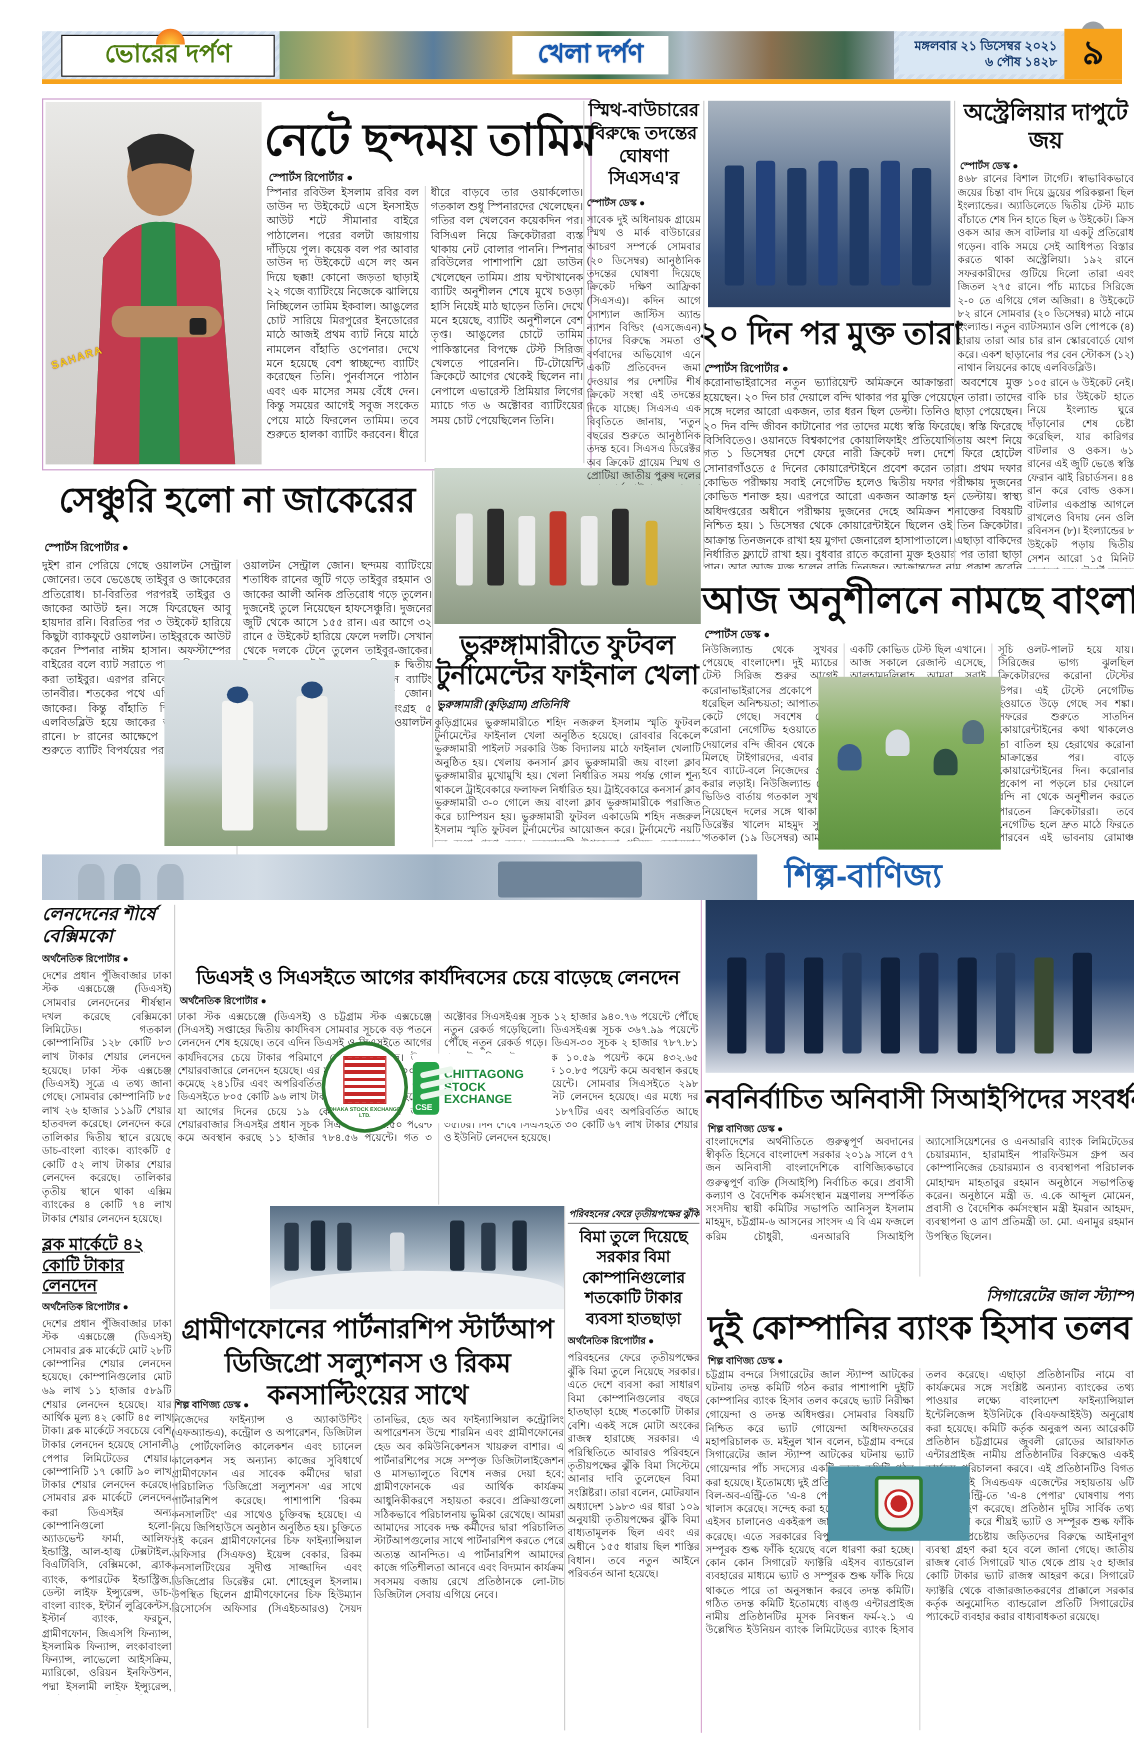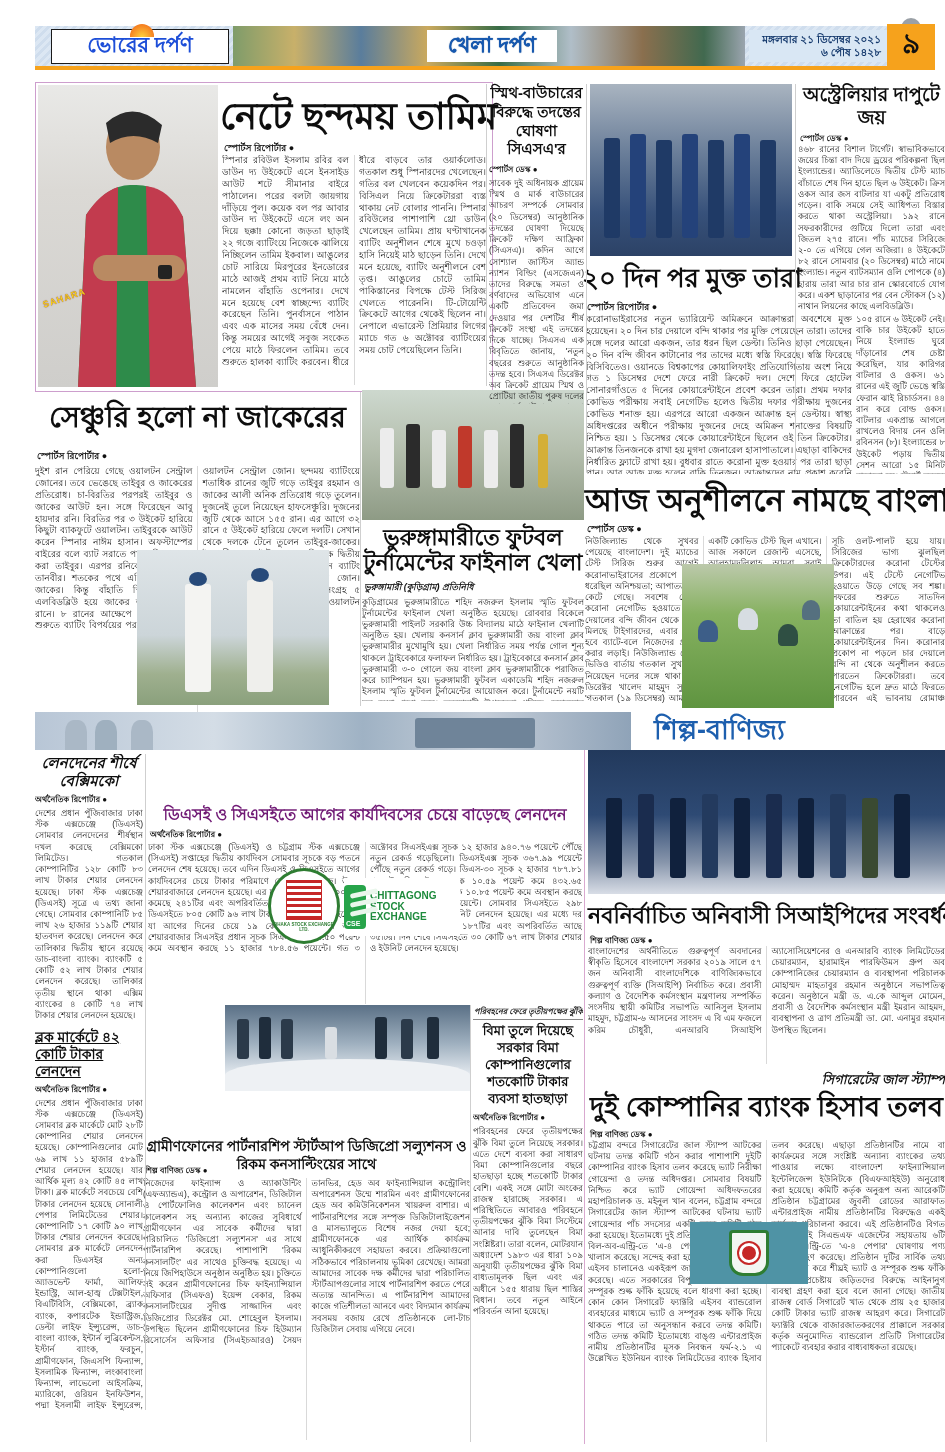--- a/index.html
+++ b/index.html
@@ -5,21 +5,21 @@
   html,body{margin:0;padding:0;background:#ffffff;}
   .page{position:relative;width:945px;height:1452px;background:#fff;overflow:hidden;
         font-family:"Liberation Sans","DejaVu Sans",sans-serif;color:#1a1a1a;}
   .abs{position:absolute;}
   
   .banner{position:absolute;left:35px;top:26px;width:900px;height:40px;
           background:repeating-linear-gradient(135deg,#dce7f3 0 3px,#cfdded 3px 6px);
           border-bottom:4px solid #f6a21c;}
   .mast-box{position:absolute;left:16px;top:3px;width:176px;height:33px;background:#fff;
             border:1.5px solid #1a1a1a;display:flex;align-items:center;justify-content:center;
-            font-size:21px;font-weight:bold;color:#1d4ed8;}
+            font-size:21px;font-weight:bold;color:#4d7c0f;}
   .sun{position:absolute;left:78px;top:-6px;width:24px;height:13px;border-radius:12px 12px 0 0;
        background:radial-gradient(circle at 50% 100%,#ffd23e 0%,#f4731c 80%);}
   .collage{position:absolute;left:198px;top:0;width:512px;height:40px;
            background:linear-gradient(90deg,#7f9c6a,#c8b06a 12%,#5a7d9c 25%,#caa95e 38%,#386c46 52%,#b0bec8 66%,#8a6f4e 80%,#41694f 92%,#9aa4ae 100%);}
   .khela{position:absolute;left:392px;top:4px;width:130px;height:32px;background:#fff;
          display:flex;align-items:center;justify-content:center;font-size:21px;font-weight:bold;
          color:#1558b0;text-shadow:0 0 1px #0b3f86;}
   .datebox{position:absolute;left:714px;top:4px;width:138px;height:32px;background:#d9e7f4;
            display:flex;flex-direction:column;align-items:flex-end;justify-content:center;
            padding-right:6px;box-sizing:border-box;color:#12376b;font-weight:bold;font-size:10.5px;line-height:1.25;}
@@ -184,29 +184,29 @@
     <div class="fig" style="left:30px;top:8px;width:22px;height:30px;background:#aab8c6;border-radius:40% 40% 0 0;"></div>
     <div class="fig" style="left:60px;top:8px;width:22px;height:30px;background:#9fb0bf;border-radius:40% 40% 0 0;"></div>
     <div class="fig" style="left:96px;top:8px;width:22px;height:30px;background:#aab8c6;border-radius:40% 40% 0 0;"></div>
     <div class="fig" style="left:380px;top:6px;width:120px;height:30px;background:#6f8499;"></div>
   </div>
   <div class="abs" style="left:631px;top:712px;width:314px;height:38px;background:#ffffff;display:flex;align-items:center;justify-content:flex-start;margin-left:23px;">
     <span class="section-title">শিল্প-বাণিজ্য</span>
   </div>
 
   <div class="abs" style="left:35px;top:754px;width:108px;height:658px;overflow:hidden;">
-    <div class="hl" style="font-size:15px;font-style:italic;text-align:center;line-height:1.2;">লেনদেনের শীর্ষে বেক্সিমকো</div>
+    <div class="hl" style="font-size:15px;font-style:italic;text-align:left;line-height:1.2;font-family:Liberation Serif, serif;">লেনদেনের শীর্ষে বেক্সিমকো</div>
     <div class="byline" style="font-size:8px;margin:3px 0 2px 0;">অর্থনৈতিক রিপোর্টার ●</div>
     <div class="bodytxt" style="font-size:8.5px;">দেশের প্রধান পুঁজিবাজার ঢাকা স্টক এক্সচেঞ্জে (ডিএসই) সোমবার লেনদেনের শীর্ষস্থান দখল করেছে বেক্সিমকো লিমিটেড। গতকাল কোম্পানিটির ১২৮ কোটি ৮৩ লাখ টাকার শেয়ার লেনদেন হয়েছে। ঢাকা স্টক এক্সচেঞ্জ (ডিএসই) সূত্রে এ তথ্য জানা গেছে। সোমবার কোম্পানিটি ৮৫ লাখ ২৬ হাজার ১১৯টি শেয়ার হাতবদল করেছে। লেনদেন করে তালিকার দ্বিতীয় স্থানে রয়েছে ডাচ-বাংলা ব্যাংক। ব্যাংকটি ৫ কোটি ৫২ লাখ টাকার শেয়ার লেনদেন করেছে। তালিকার তৃতীয় স্থানে থাকা এক্সিম ব্যাংকের ৪ কোটি ৭৪ লাখ টাকার শেয়ার লেনদেন হয়েছে।</div>
     <div class="hl" style="font-size:14px;text-align:left;line-height:1.2;margin-top:8px;text-decoration:underline;">ব্লক মার্কেটে ৪২ কোটি টাকার লেনদেন</div>
     <div class="byline" style="font-size:8px;margin:3px 0 2px 0;">অর্থনৈতিক রিপোর্টার ●</div>
     <div class="bodytxt" style="font-size:8.5px;">দেশের প্রধান পুঁজিবাজার ঢাকা স্টক এক্সচেঞ্জে (ডিএসই) সোমবার ব্লক মার্কেটে মোট ২৮টি কোম্পানির শেয়ার লেনদেন হয়েছে। কোম্পানিগুলোর মোট ৬৯ লাখ ১১ হাজার ৫৮৯টি শেয়ার লেনদেন হয়েছে। যার আর্থিক মূল্য ৪২ কোটি ৪৫ লাখ টাকা। ব্লক মার্কেটে সবচেয়ে বেশি টাকার লেনদেন হয়েছে সোনালী পেপার লিমিটেডের শেয়ার। কোম্পানিটি ১৭ কোটি ৯০ লাখ টাকার শেয়ার লেনদেন করেছে। সোমবার ব্লক মার্কেটে লেনদেন করা ডিএসইর অন্য কোম্পানিগুলো হলো- অ্যাডভেন্ট ফার্মা, আলিফ ইন্ডাস্ট্রি, আল-হাজ্ব টেক্সটাইল, বিএটিবিসি, বেক্সিমকো, ব্র্যাক ব্যাংক, কপারটেক ইন্ডাস্ট্রিজ, ডেল্টা লাইফ ইন্স্যুরেন্স, ডাচ-বাংলা ব্যাংক, ইন্টার্ন লুব্রিকেন্টস, ইস্টার্ন ব্যাংক, ফরচুন, গ্রামীণফোন, জিএসপি ফিন্যান্স, ইসলামিক ফিন্যান্স, লংকাবাংলা ফিন্যান্স, লাভেলো আইসক্রিম, ম্যারিকো, ওরিয়ন ইনফিউশন, পদ্মা ইসলামী লাইফ ইন্স্যুরেন্স, ফার্মা এইডস, ফনিক্স ফিন্যান্স, প্রগতি ইন্স্যুরেন্স, প্রাইম ইন্স্যুরেন্স, শাহজালাল ইসলামী ব্যাংক ও ওয়াটা কেমিক্যাল লিমিটেড।</div>
   </div>
 
-  <div class="abs hl nowrap" style="left:148px;top:802px;width:434px;font-size:16px;color:#701a75;">ডিএসই ও সিএসইতে আগের কার্যদিবসের চেয়ে বাড়েছে লেনদেন</div>
+  <div class="abs hl nowrap" style="left:148px;top:802px;width:434px;font-size:16px;color:#000000;">ডিএসই ও সিএসইতে আগের কার্যদিবসের চেয়ে বাড়েছে লেনদেন</div>
   <div class="abs byline" style="left:150px;top:828px;font-size:8px;">অর্থনৈতিক রিপোর্টার ●</div>
   <div class="abs bodytxt cols2" style="left:148px;top:842px;width:434px;height:162px;font-size:8.5px;">ঢাকা স্টক এক্সচেঞ্জে (ডিএসই) ও চট্টগ্রাম স্টক এক্সচেঞ্জে (সিএসই) সপ্তাহের দ্বিতীয় কার্যদিবস সোমবার সূচকে বড় পতনে লেনদেন শেষ হয়েছে। তবে এদিন ডিএসই ও সিএসইতে আগের কার্যদিবসের চেয়ে টাকার পরিমাণে লেনদেন বাড়েছে। উভয় শেয়ারবাজারে লেনদেন হয়েছে। এর মধ্যে দর বেড়েছে ১০০টির, কমেছে ২৪১টির এবং অপরিবর্তিত আছে ৩৩টির। দিন শেষে ডিএসইতে ৮০৫ কোটি ৯৬ লাখ টাকার শেয়ার লেনদেন হয়েছে, যা আগের দিনের চেয়ে ১৯ কোটি টাকা বেশি। অপর শেয়ারবাজার সিএসইর প্রধান সূচক সিএসইএক্স ৭৭.৫০ পয়েন্ট কমে অবস্থান করছে ১১ হাজার ৭৮৪.৫৬ পয়েন্টে। গত ৩ অক্টোবর সিএসইএক্স সূচক ১২ হাজার ৯৪০.৭৬ পয়েন্টে পৌঁছে নতুন রেকর্ড গড়েছিলো। ডিএসইএক্স সূচক ৩৬৭.৯৯ পয়েন্টে পৌঁছে নতুন রেকর্ড গড়ে। ডিএস-৩০ সূচক ২ হাজার ৭৮৭.৮১ পয়েন্টে। ডিএসইএস সূচক ১০.৫৯ পয়েন্ট কমে ৪৩২.৬৫ পয়েন্টে। সিএসসিআই সূচক ১০.৮৫ পয়েন্ট কমে অবস্থান করছে ১০ হাজার ২১৮.১৪ পয়েন্টে। সোমবার সিএসইতে ২৯৮ কোম্পানির শেয়ার ও ইউনিট লেনদেন হয়েছে। এর মধ্যে দর বেড়েছে ৬৭টির, কমেছে ১৮৭টির এবং অপরিবর্তিত আছে ৩৫টির। দিন শেষে সিএসইতে ৩০ কোটি ৬৭ লাখ টাকার শেয়ার ও ইউনিট লেনদেন হয়েছে।</div>
   <div class="dse-logo">
     <div class="dse-grid"></div>
     <div class="dse-ring">DHAKA STOCK EXCHANGE LTD.</div>
   </div>
   <div class="cse-logo">
     <div class="cse-mark">
       <div class="cse-wave" style="top:6px;"></div>
       <div class="cse-wave" style="top:15px;"></div>
@@ -242,21 +242,21 @@
   <div class="abs gp-photo photo" style="left:225px;top:1005px;width:245px;height:86px;">
     <div class="fig" style="left:12px;top:14px;width:12px;height:40px;background:#2b3a4a;"></div>
     <div class="fig" style="left:34px;top:12px;width:12px;height:42px;background:#1f2d3c;"></div>
     <div class="fig" style="left:56px;top:14px;width:12px;height:40px;background:#2b3a4a;"></div>
     <div class="fig" style="left:100px;top:22px;width:12px;height:32px;background:#d9dee3;"></div>
     <div class="fig" style="left:150px;top:12px;width:12px;height:42px;background:#1f2d3c;"></div>
     <div class="fig" style="left:176px;top:14px;width:12px;height:40px;background:#2b3a4a;"></div>
     <div class="fig" style="left:202px;top:12px;width:12px;height:42px;background:#1f2d3c;"></div>
     <div class="fig" style="left:0px;top:54px;width:245px;height:32px;background:#eef1f4;border-radius:50% 50% 0 0;"></div>
   </div>
-  <div class="abs hl" style="left:143px;top:1138px;width:327px;font-size:14px;line-height:1.25;">গ্রামীণফোনের পার্টনারশিপ স্টার্টআপ ডিজিপ্রো সল্যুশনস ও রিকম কনসাল্টিংয়ের সাথে</div>
+  <div class="abs hl" style="left:143px;top:1094px;width:327px;font-size:22px;line-height:1.25;">গ্রামীণফোনের পার্টনারশিপ স্টার্টআপ ডিজিপ্রো সল্যুশনস ও রিকম কনসাল্টিংয়ের সাথে</div>
   <div class="abs byline" style="left:145px;top:1164px;font-size:8px;">শিল্প বাণিজ্য ডেস্ক ●</div>
   <div class="abs bodytxt cols2" style="left:143px;top:1178px;width:327px;height:262px;font-size:8.5px;">নিজেদের ফাইন্যান্স ও অ্যাকাউন্টিং (এফঅ্যান্ডএ), কন্ট্রোল ও অপারেশন, ডিজিটাল ও পোর্টফোলিও কালেকশন এবং চ্যানেল কালেকশন সহ অন্যান্য কাজের সুবিধার্থে গ্রামীণফোন এর সাবেক কর্মীদের দ্বারা পরিচালিত 'ডিজিপ্রো সল্যুশনস' এর সাথে পার্টনারশিপ করেছে। পাশাপাশি 'রিকম কনসালটিং' এর সাথেও চুক্তিবদ্ধ হয়েছে। এ নিয়ে জিপিহাউসে অনুষ্ঠান অনুষ্ঠিত হয়। চুক্তিতে সই করেন গ্রামীণফোনের চিফ ফাইন্যান্সিয়াল অফিসার (সিএফও) ইয়েন্স বেকার, রিকম কনসালটিংয়ের সুদীপ্ত সাজ্জাদিন এবং ডিজিপ্রোর ডিরেক্টর মো. শোহেবুল ইসলাম। উপস্থিত ছিলেন গ্রামীণফোনের চিফ হিউম্যান রিসোর্সেস অফিসার (সিএইচআরও) সৈয়দ তানভির, হেড অব ফাইন্যান্সিয়াল কন্ট্রোলিং অপারেশনস উম্মে শারমিন এবং গ্রামীণফোনের হেড অব কমিউনিকেশনস খায়রুল বাশার। এ পার্টনারশিপের সঙ্গে সম্পৃক্ত ডিজিটালাইজেশন ও মাসভ্যালুতে বিশেষ নজর দেয়া হবে; গ্রামীণফোনকে এর আর্থিক কার্যক্রম আধুনিকীকরণে সহায়তা করবে। প্রক্রিয়াগুলো সঠিকভাবে পরিচালনায় ভূমিকা রেখেছে। আমরা আমাদের সাবেক দক্ষ কর্মীদের দ্বারা পরিচালিত স্টার্টআপগুলোর সাথে পার্টনারশিপ করতে পেরে অত্যন্ত আনন্দিত। এ পার্টনারশিপ আমাদের কাজে গতিশীলতা আনবে এবং বিদ্যমান কার্যক্রম সবসময় বজায় রেখে প্রতিষ্ঠানকে লো-টাচ ডিজিটাল সেবায় এগিয়ে নেবে।</div>
 
   <div class="abs hl nowrap" style="left:588px;top:1086px;width:357px;font-size:27px;">দুই কোম্পানির ব্যাংক হিসাব তলব</div>
   <div class="abs kicker" style="left:588px;top:1070px;width:357px;font-size:13px;">সিগারেটের জাল স্ট্যাম্প</div>
   <div class="abs byline" style="left:590px;top:1128px;font-size:8px;">শিল্প বাণিজ্য ডেস্ক ●</div>
   <div class="abs bodytxt cols2" style="left:588px;top:1140px;width:357px;height:302px;font-size:8.5px;">চট্টগ্রাম বন্দরে সিগারেটের জাল স্ট্যাম্প আটকের ঘটনায় তদন্ত কমিটি গঠন করার পাশাপাশি দুইটি কোম্পানির ব্যাংক হিসাব তলব করেছে ভ্যাট নিরীক্ষা গোয়েন্দা ও তদন্ত অধিদপ্তর। সোমবার বিষয়টি নিশ্চিত করে ভ্যাট গোয়েন্দা অধিদফতরের মহাপরিচালক ড. মইনুল খান বলেন, চট্টগ্রাম বন্দরে সিগারেটের জাল স্ট্যাম্প আটকের ঘটনায় ভ্যাট গোয়েন্দার পাঁচ সদস্যের একটি তদন্ত কমিটি গঠন করা হয়েছে। ইতোমধ্যে দুই প্রতিষ্ঠানের সহায়তায় ৫টি বিল-অব-এন্ট্রি-তে 'এ-৪ পেপার' ঘোষণায় পণ্য খালাস করেছে। সন্দেহ করা হচ্ছে যে, এ প্রতিষ্ঠানটি এইসব চালানেও একইরূপ জাল ব্যান্ডরোল খালাস করেছে। এতে সরকারের বিপুল পরিমাণ ভ্যাট ও সম্পূরক শুল্ক ফাঁকি হয়েছে বলে ধারণা করা হচ্ছে। কোন কোন সিগারেট ফ্যাক্টরি এইসব ব্যান্ডরোল ব্যবহারের মাধ্যমে ভ্যাট ও সম্পূরক শুল্ক ফাঁকি দিয়ে থাকতে পারে তা অনুসন্ধান করবে তদন্ত কমিটি। গঠিত তদন্ত কমিটি ইতোমধ্যে বাঙ্গু এন্টারপ্রাইজ নামীয় প্রতিষ্ঠানটির মূসক নিবন্ধন ফর্ম-২.১ এ উল্লেখিত ইউনিয়ন ব্যাংক লিমিটেডের ব্যাংক হিসাব তলব করেছে। এছাড়া প্রতিষ্ঠানটির নামে বা কার্যক্রমের সঙ্গে সংশ্লিষ্ট অন্যান্য ব্যাংকের তথ্য পাওয়ার লক্ষ্যে বাংলাদেশ ফাইন্যান্সিয়াল ইন্টেলিজেন্স ইউনিটকে (বিএফআইইউ) অনুরোধ করা হয়েছে। কমিটি কর্তৃক অনুরূপ অন্য আরেকটি প্রতিষ্ঠান চট্টগ্রামের জুবলী রোডের আরাফাত এন্টারপ্রাইজ নামীয় প্রতিষ্ঠানটির বিরুদ্ধেও একই কার্যক্রম পরিচালনা করবে। এই প্রতিষ্ঠানটিও বিগত সময়ে একই সিএন্ডএফ এজেন্টের সহায়তায় ৬টি বিল-অব-এন্ট্রি-তে 'এ-৪ পেপার' ঘোষণায় পণ্য খালাস গ্রহণ করেছে। প্রতিষ্ঠান দুটির সার্বিক তথ্য পর্যালোচনা করে শীঘ্রই ভ্যাট ও সম্পূরক শুল্ক ফাঁকি দেওয়ার প্রচেষ্টায় জড়িতদের বিরুদ্ধে আইনানুগ ব্যবস্থা গ্রহণ করা হবে বলে জানা গেছে। জাতীয় রাজস্ব বোর্ড সিগারেট খাত থেকে প্রায় ২৫ হাজার কোটি টাকার ভ্যাট রাজস্ব আহরণ করে। সিগারেট ফ্যাক্টরি থেকে বাজারজাতকরণের প্রাক্কালে সরকার কর্তৃক অনুমোদিত ব্যান্ডরোল প্রতিটি সিগারেটের প্যাকেটে ব্যবহার করার বাধ্যবাধকতা রয়েছে।</div>
   <div class="vat-logo">
     <div class="shield">
       <div class="shield-dot"></div>

